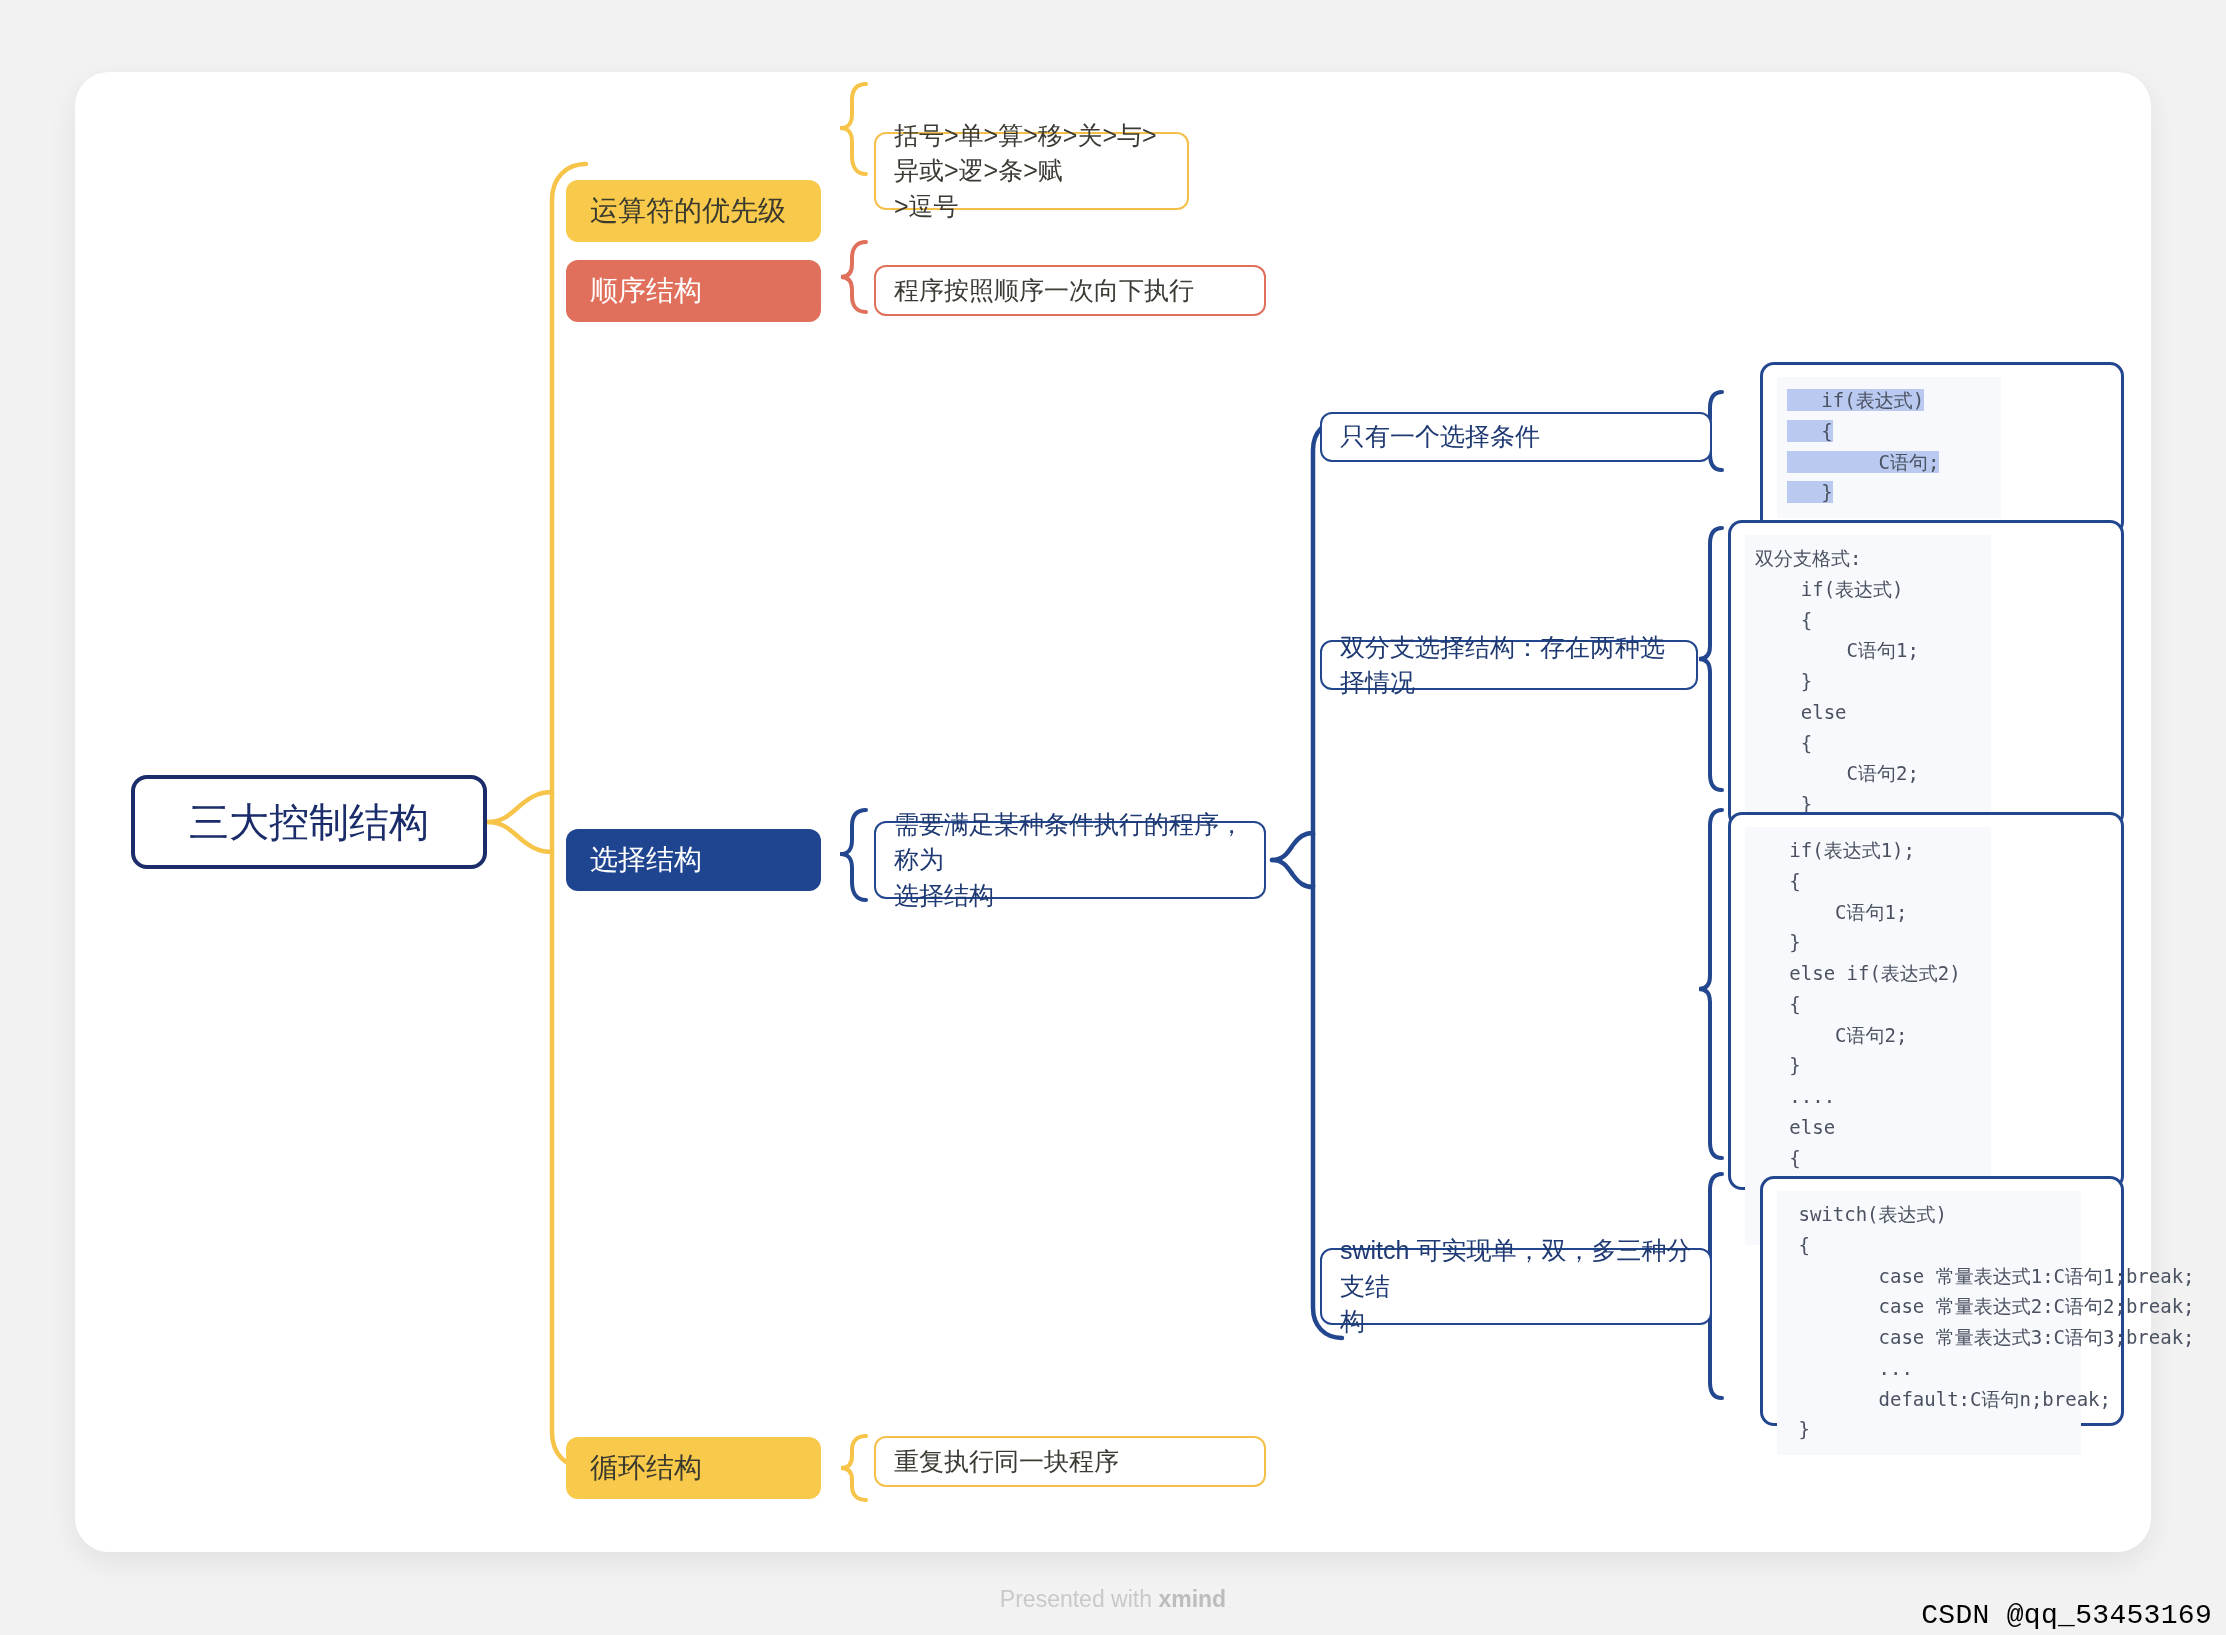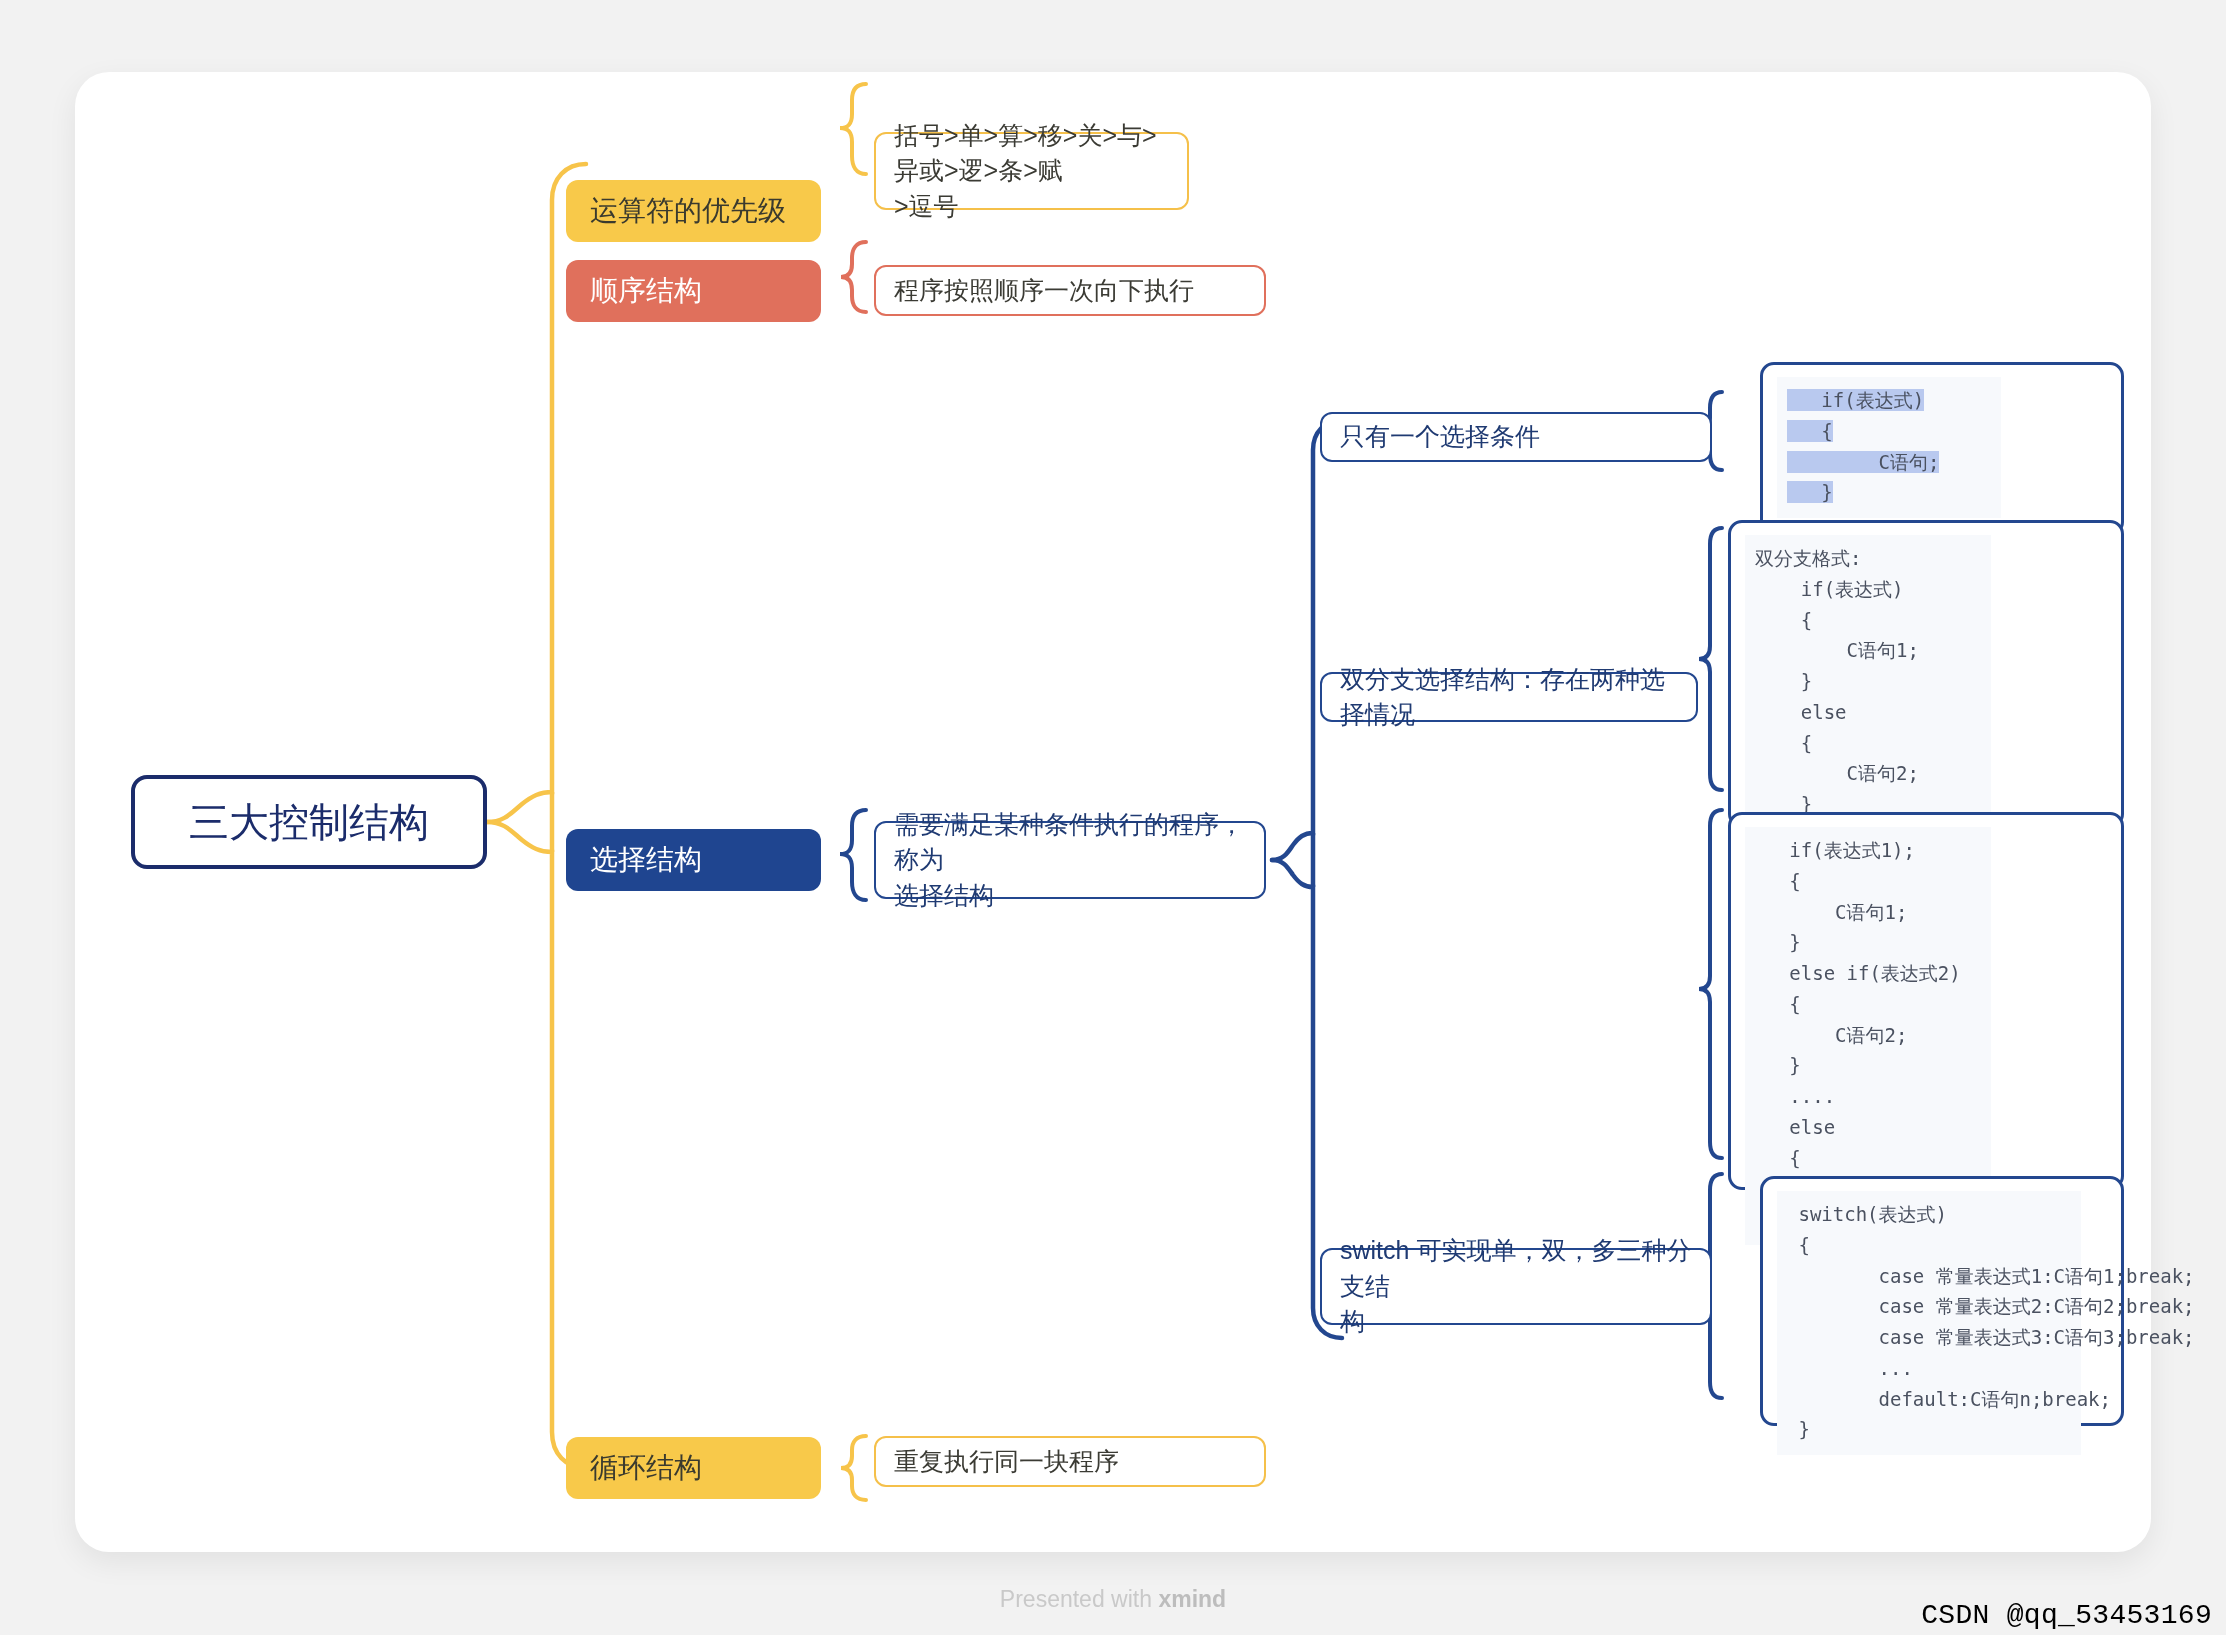--- a/index.html
+++ b/index.html
@@ -210,21 +210,21 @@
     <span>循环结构</span>
   </div>
   <div class="node detail amber-outline" style="left:874px; top:1436px; width:392px; height:51px;">
     <span>重复执行同一块程序</span>
   </div>
 
   <div class="node detail navy-outline" style="left:1320px; top:412px; width:392px; height:50px;">
     <span>只有一个选择条件</span>
   </div>
 
-  <div class="node detail navy-outline" style="left:1320px; top:672px; width:378px; height:50px;justify-content:flex-end;">
+  <div class="node detail navy-outline" style="left:1320px; top:640px; width:378px; height:50px;justify-content:flex-end;">
     <span>双分支选择结构：存在两种选择情况</span>
   </div>
 
 
   <div class="node detail navy-outline" style="left:1320px; top:1248px; width:392px; height:77px;">
     <span>switch 可实现单，双，多三种分支结
 构</span>
   </div>
 
   <div class="codebox" style="left:1760px; top:362px; width:330px; height:144px;">

